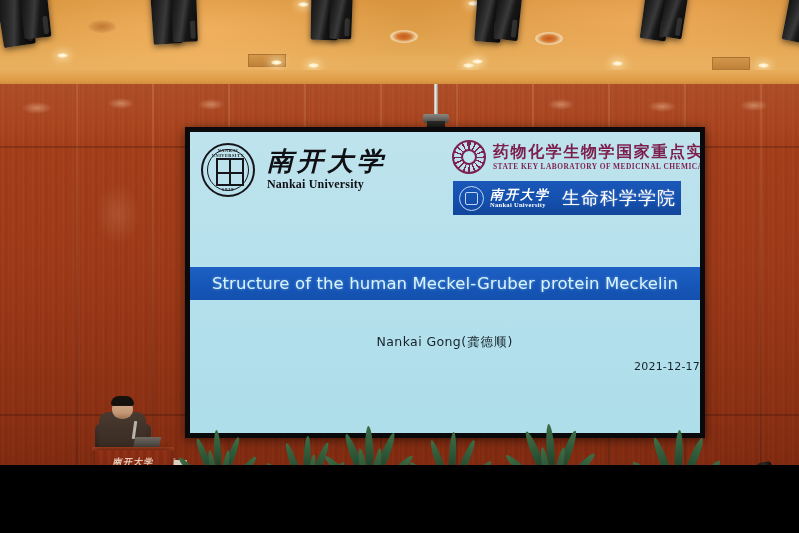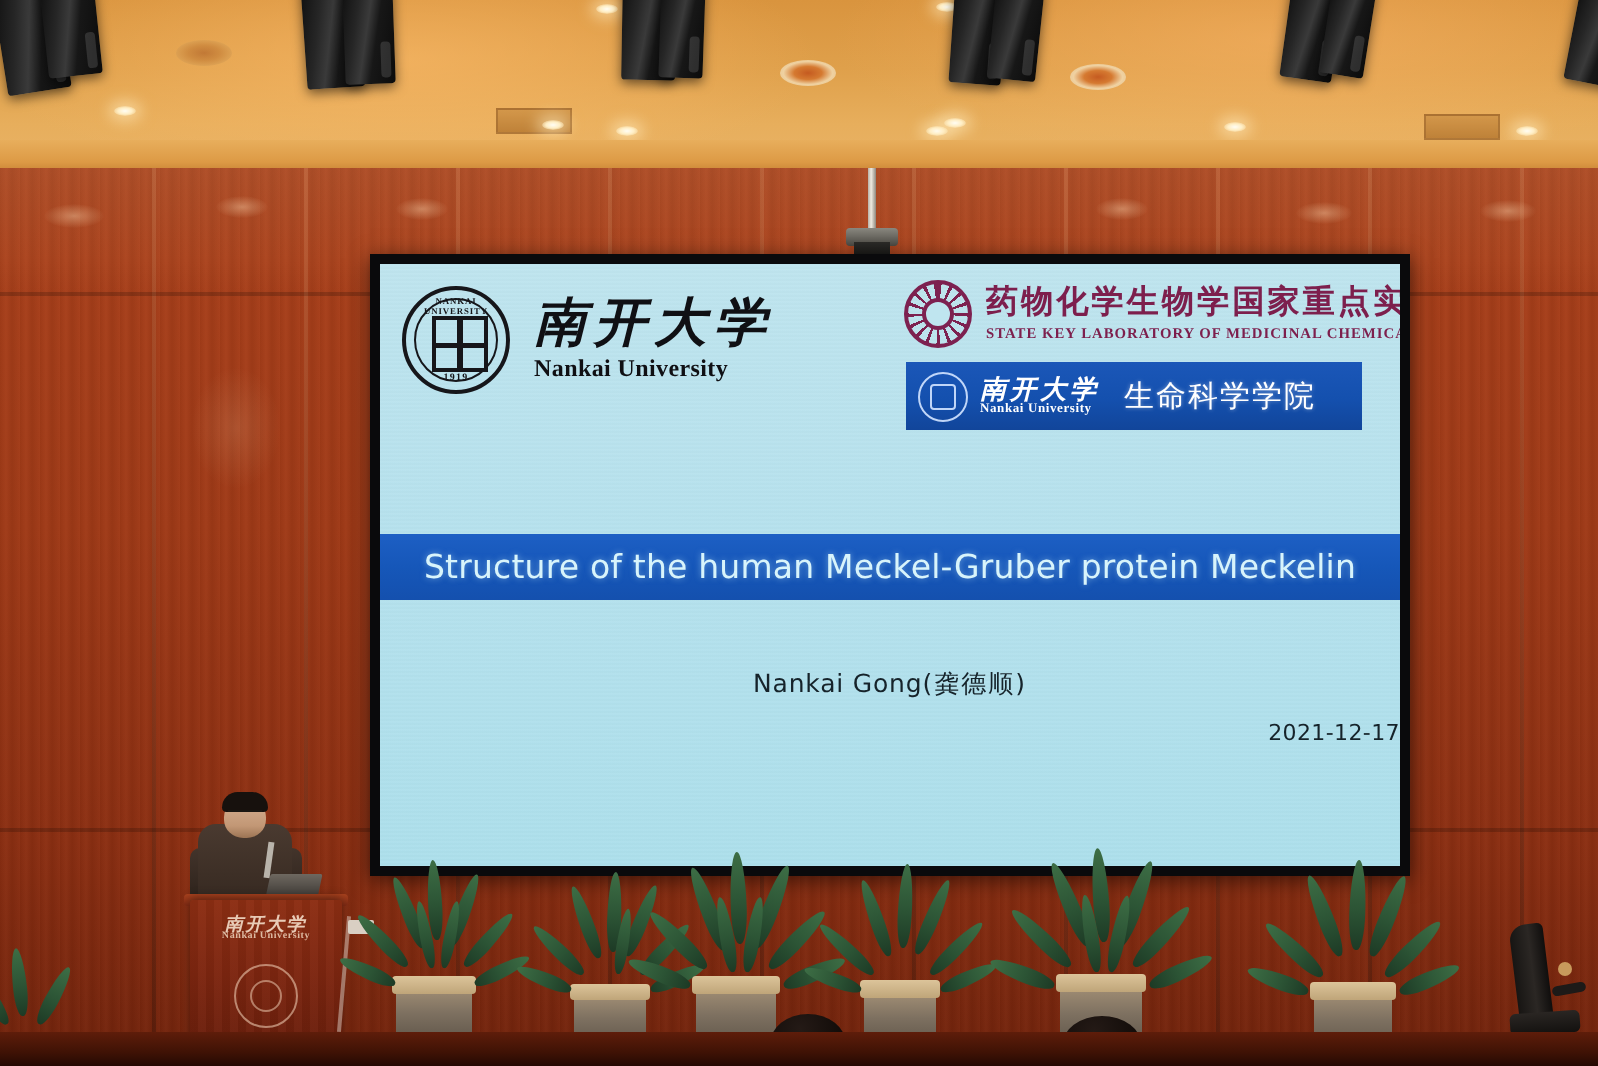--- a/index.html
+++ b/index.html
@@ -4,21 +4,21 @@
 <title>Lecture Hall Presentation</title>
 <style>
   html, body {
     margin: 0;
     padding: 0;
     background: #000;
   }
   #scene {
     position: relative;
     width: 799px;
-    height: 533px;
+    height: 465px;
     overflow: hidden;
     font-family: "Liberation Sans", sans-serif;
     background: #0f766e;
   }
 
   
   .ceiling {
     position: absolute;
     left: 0; top: 0;
     width: 799px; height: 86px;
@@ -329,21 +329,21 @@
     font-family: "Liberation Serif", serif;
     font-size: 6.5px;
     font-weight: bold;
     color: #ffffff;
     letter-spacing: .3px;
     white-space: nowrap;
   }
   .ls-college {
     margin-left: 12px;
     font-family: "Liberation Sans", sans-serif;
-    font-size: 15px;
+    font-size: 18px;
     color: #ffffff;
     letter-spacing: 1px;
     white-space: nowrap;
     text-shadow: 0 0 2px rgba(255,255,255,.45);
   }
 
   
   .title-band {
     position: absolute;
     left: 0; top: 135px;

